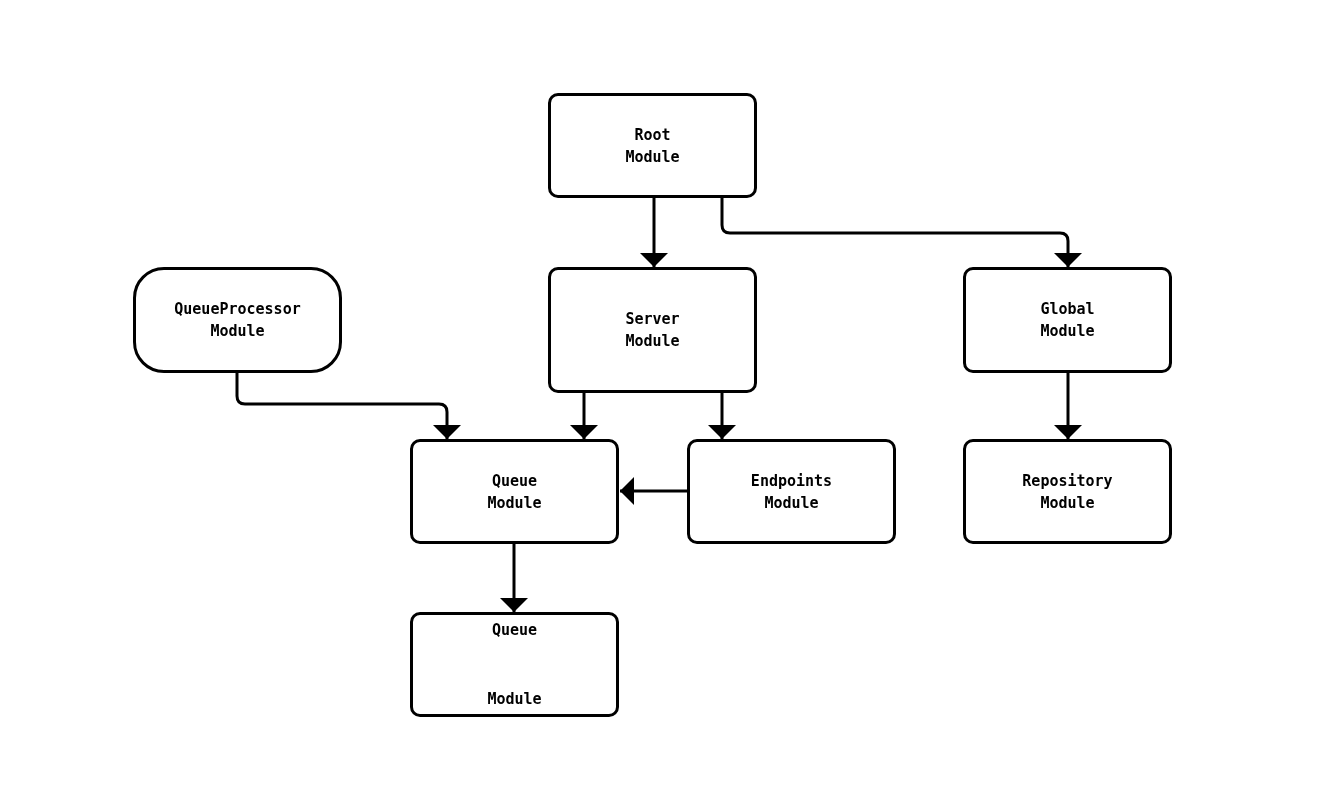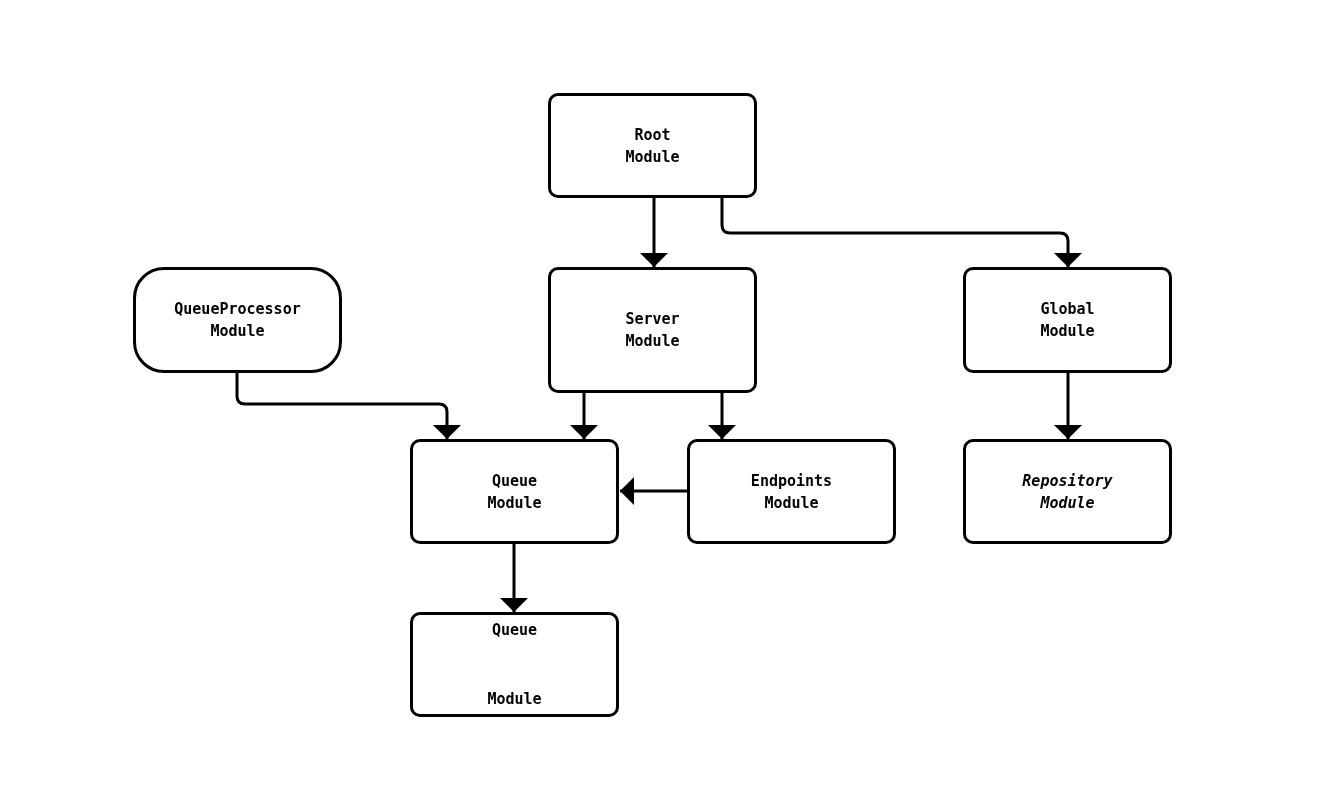--- a/index.html
+++ b/index.html
@@ -89,21 +89,21 @@
   <div class="node" style="left: 410px; top: 439px; width: 209px; height: 105px;">
     <span>Queue</span>
     <span>Module</span>
   </div>
 
   <div class="node" style="left: 687px; top: 439px; width: 209px; height: 105px;">
     <span>Endpoints</span>
     <span>Module</span>
   </div>
 
-  <div class="node" style="left: 963px; top: 439px; width: 209px; height: 105px; font-style: italic;">
+  <div class="node" style="left: 963px; top: 439px; width: 209px; height: 105px;">
     <span>Repository</span>
     <span>Module</span>
   </div>
 
   <div class="node" style="left: 410px; top: 612px; width: 209px; height: 105px; gap: 47px;">
     <span>Queue</span>
     <span>Module</span>
   </div>
 
 </div>

